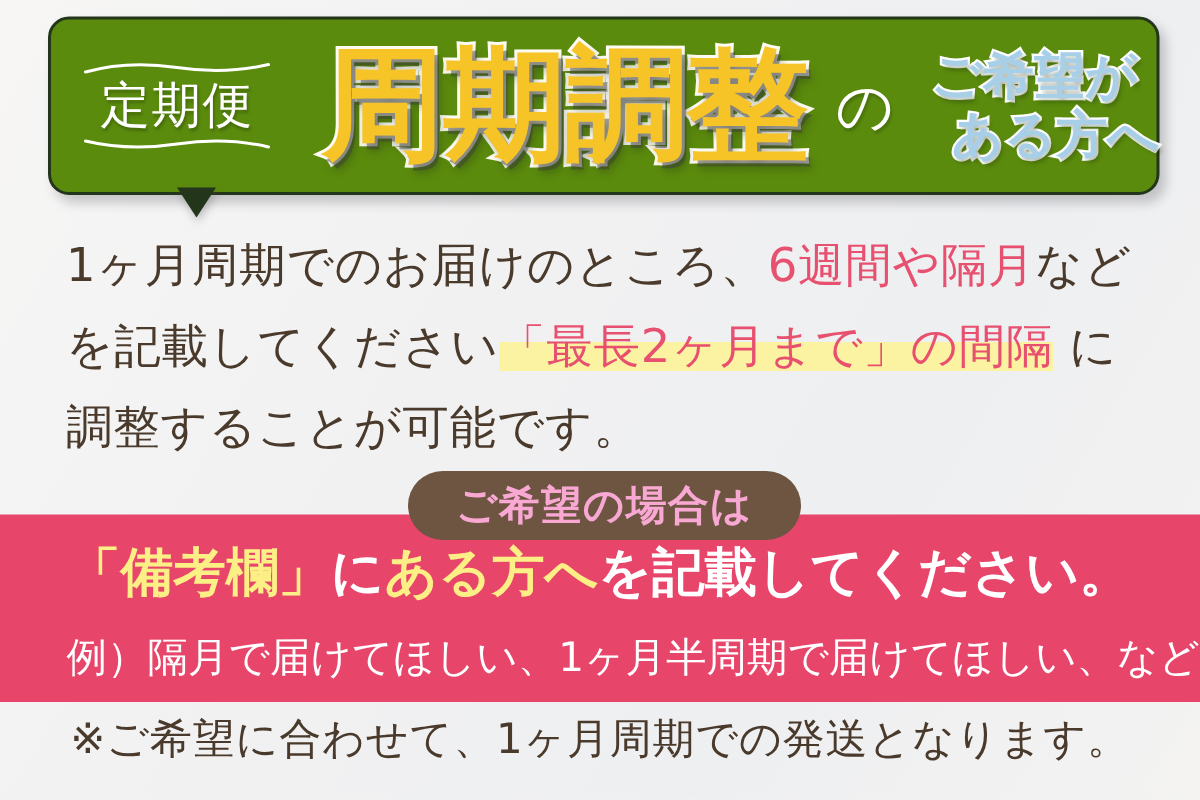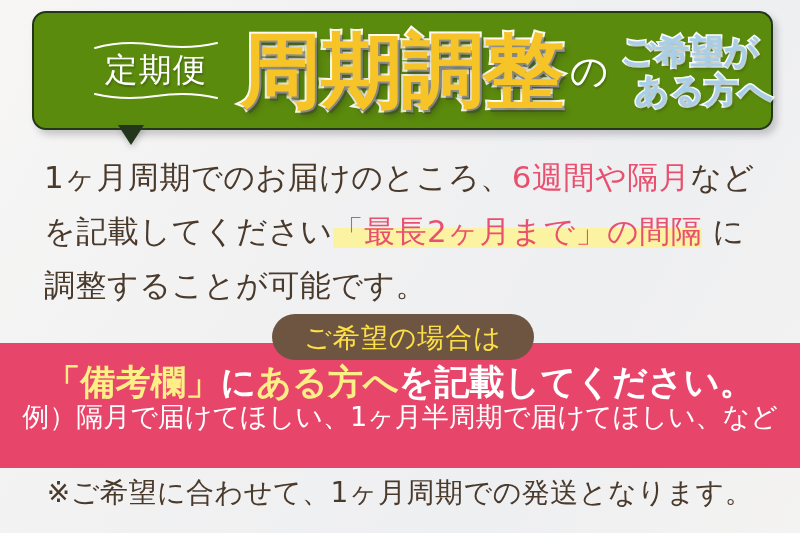--- a/index.html
+++ b/index.html
@@ -65,21 +65,21 @@
   }
 
   .header-row {
     position: absolute;
     left: 32px;
     top: 11px;
     width: 741px;
     height: 119px;
     display: flex;
     align-items: center;
-    justify-content: flex-end;
+    justify-content: space-between;
   }
 
   
   .teikibin {
     position: relative;
     margin-left: 22px;
     width: 128px;
     text-align: center;
     flex: 0 0 auto;
   }
@@ -183,23 +183,23 @@
     border-radius: 23px;
     background: #6d5542;
     display: flex;
     align-items: center;
     justify-content: center;
     z-index: 3;
   }
   .badge-label {
     font-size: 27px;
     line-height: 1;
-    color: #fde047;
+    color: #f9a8d4;
     letter-spacing: 1px;
-    font-weight: 400;
+    font-weight: 700;
     text-align: center;
   }
 
   
   .pink-band {
     position: absolute;
     left: 0;
     top: 343px;
     width: 800px;
     height: 125px;
@@ -218,23 +218,23 @@
     color: #ffffff;
     letter-spacing: 0px;
     white-space: nowrap;
   }
   .band-main .yel {
     color: #fcef86;
   }
   .band-sub {
     position: absolute;
     left: 0;
-    top: 60px;
-    width: 800px;
-    text-align: center;
+    top: 82px;
+    width: 800px;
+    text-align: right;
     font-size: 27px;
     line-height: 1;
     color: #ffffff;
     letter-spacing: 0px;
     white-space: nowrap;
   }
 
   
   .footer-note {
     position: absolute;

